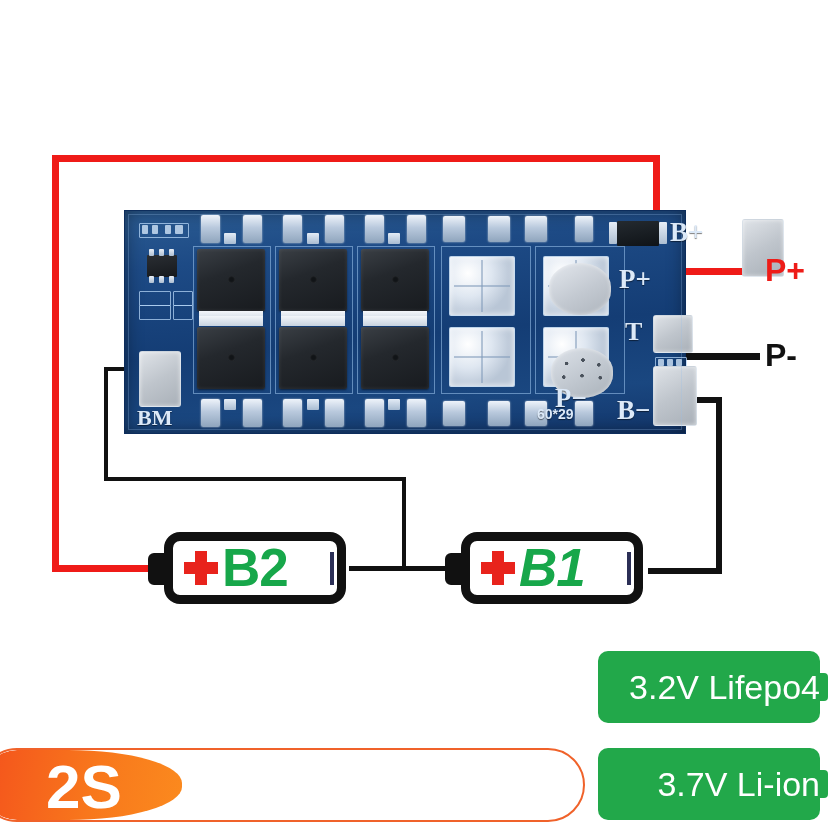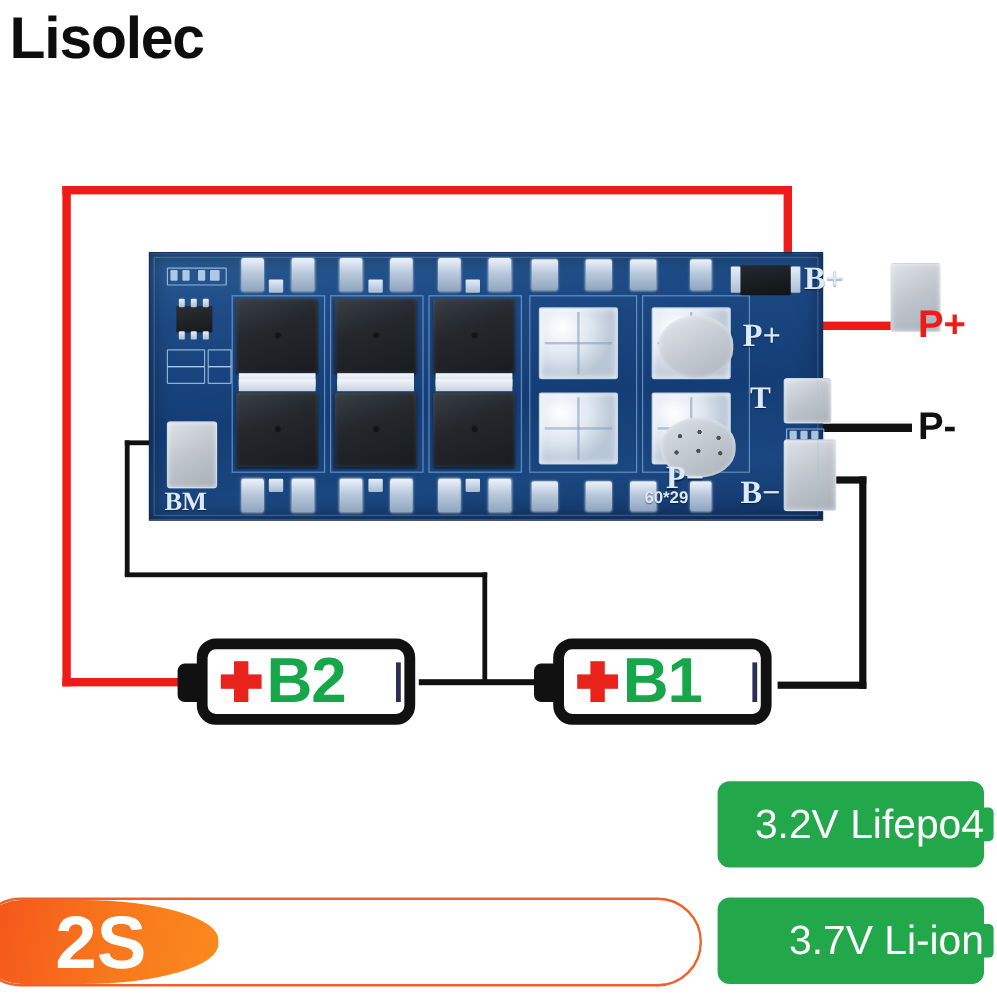--- a/index.html
+++ b/index.html
@@ -315,21 +315,20 @@
     font-family: "Liberation Sans", sans-serif;
     font-size: 34px;
     white-space: nowrap;
   }
 </style>
 </head>
 <body>
 
 <div id="stage">
 
-  <div id="brand">Lisolec</div>
 
   <div class="wire wire-red" style="left:52px;  top:155px; width:608px; height:7px;"></div>
   <div class="wire wire-red" style="left:653px; top:155px; width:7px;  height:95px;"></div>
   <div class="wire wire-red" style="left:52px;  top:155px; width:7px;  height:417px;"></div>
   <div class="wire wire-red" style="left:52px; top:565px; width:110px; height:7px;"></div>
 
   <div class="wire wire-red" style="left:570px; top:268px; width:190px; height:7px;"></div>
 
   <div class="wire wire-blk" style="left:570px; top:353px; width:190px; height:7px;"></div>
 
@@ -451,21 +450,21 @@
     <div class="bat-nub"></div>
     <div class="bat-body"></div>
     <div class="bat-plus">
       <span class="h"></span>
         <span class="v"></span>
     </div>
     <div class="bat-name">B2</div>
     <div class="bat-minus" style="left:182px;"></div>
   </div>
 
-  <div class="battery" style="left:445px; top:532px; width:205px; height:72px;">
+  <div class="battery" style="left:445px; top:532px; width:205px; height:72px;font-style:italic;">
     <div class="bat-nub"></div>
     <div class="bat-body"></div>
     <div class="bat-plus">
       <span class="h"></span>
         <span class="v"></span>
     </div>
     <div class="bat-name">B1</div>
     <div class="bat-minus" style="left:182px;"></div>
   </div>
 

